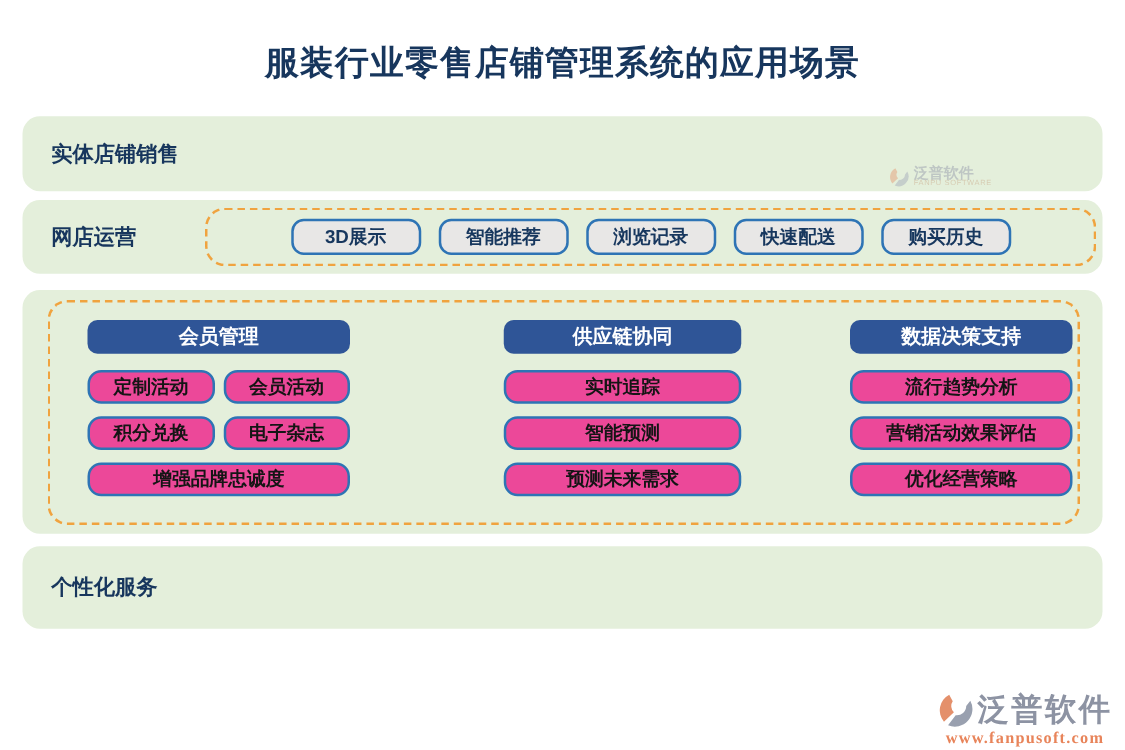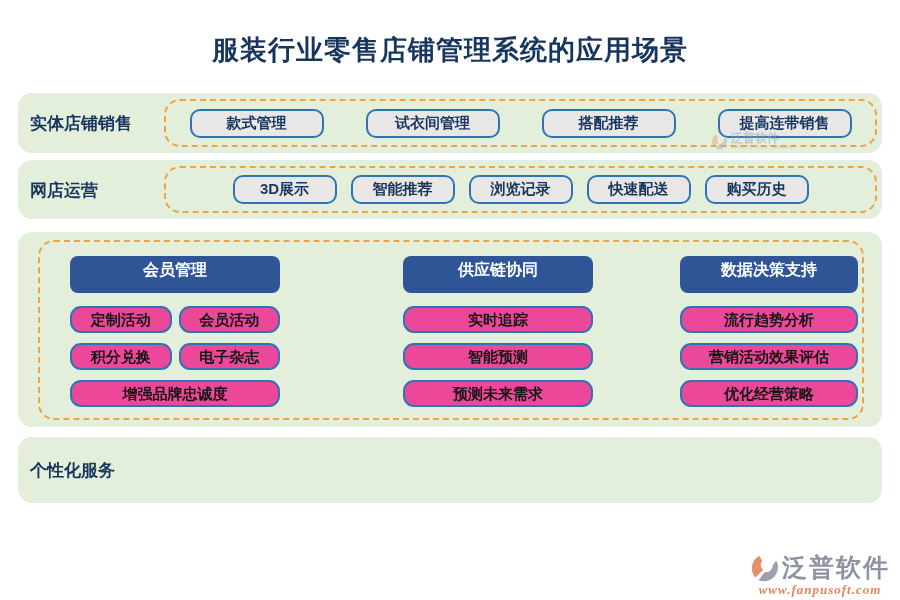--- a/index.html
+++ b/index.html
@@ -15,21 +15,21 @@
   }
   .band{
     position:absolute;left:18px;width:864px;
     background:#E4EFDB;border-radius:14px;box-sizing:border-box;
   }
   .band1{top:93px;height:60px;}
   .band2{top:160px;height:59px;}
   .band3{top:232px;height:195px;}
   .band4{top:437px;height:66px;}
   .band-label{
-    position:absolute;left:12px;top:50%;transform:translateY(-50%);
+    position:absolute;left:23px;top:50%;transform:translateY(-50%);
     font-weight:bold;font-size:17px;color:#17365D;white-space:nowrap;
   }
   .dash-zone{
     position:absolute;left:146px;right:5px;top:6px;bottom:6px;
     border:2px dashed #F0A33F;border-radius:16px;
     display:flex;align-items:center;justify-content:center;
   }
   .band1 .dash-zone{gap:42px;}
   .band2 .dash-zone{gap:14px;}
   .band4 .dash-zone{gap:28px;}
@@ -44,21 +44,21 @@
   }
   .band1 .gbtn{min-width:134px;}
   .band2 .gbtn{min-width:104px;}
   .band4 .gbtn{min-width:142px;}
   .col{position:absolute;top:24px;display:flex;flex-direction:column;gap:10px;}
   .col1{left:52px;width:210px;}
   .col2{left:385px;width:190px;}
   .col3{left:662px;width:178px;}
   .col-header{
     background:#2F5597;color:#ffffff;font-weight:bold;font-size:16px;
-    text-align:center;border-radius:8px;height:37px;line-height:27px;
+    text-align:center;border-radius:8px;height:27px;line-height:27px;
     margin-bottom:3px;
   }
   .btn-row{display:flex;gap:7px;}
   .btn-row .obtn{flex:1;}
   .obtn{
     background:#ec4899;border:2px solid #2E74B5;border-radius:11px;
     color:#151515;font-weight:bold;font-size:15px;text-align:center;
     height:27px;line-height:21px;box-sizing:border-box;white-space:nowrap;
     padding:1px 2px;
   }
@@ -71,36 +71,29 @@
   .logo{position:absolute;top:551px;right:10px;}
   .logo-top{display:flex;align-items:center;gap:2px;justify-content:flex-end;}
   .logo-name{
     font-size:25px;font-weight:bold;color:#8D93A3;letter-spacing:2px;
     font-family:"Liberation Sans","DejaVu Sans",sans-serif;
   }
   .logo-url{
     text-align:center;font-size:13px;font-weight:bold;color:#E8845A;
     font-family:"Liberation Serif","DejaVu Serif",serif;margin-top:-2px;
     letter-spacing:1px;
-    font-style:italic;
   }
 </style>
 </head>
 <body>
 
 <div class="title">服装行业零售店铺管理系统的应用场景</div>
 
 <div class="band band1">
   <div class="band-label">实体店铺销售</div>
-  <div class="dash-zone">
-      <div class="gbtn">款式管理</div>
-      <div class="gbtn">试衣间管理</div>
-      <div class="gbtn">搭配推荐</div>
-      <div class="gbtn">提高连带销售</div>
-    </div>
 </div>
 
 <div class="band band2">
   <div class="band-label">网店运营</div>
   <div class="dash-zone">
       <div class="gbtn">3D展示</div>
       <div class="gbtn">智能推荐</div>
       <div class="gbtn">浏览记录</div>
       <div class="gbtn">快速配送</div>
       <div class="gbtn">购买历史</div>

